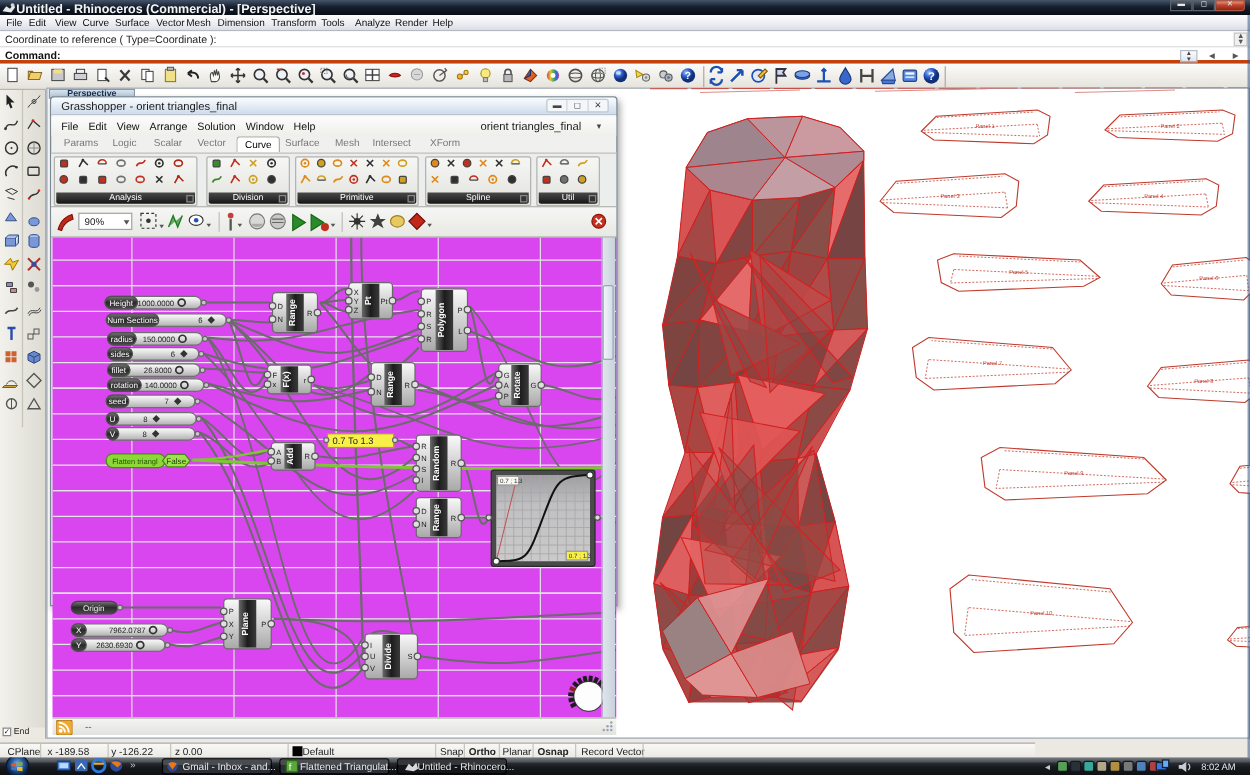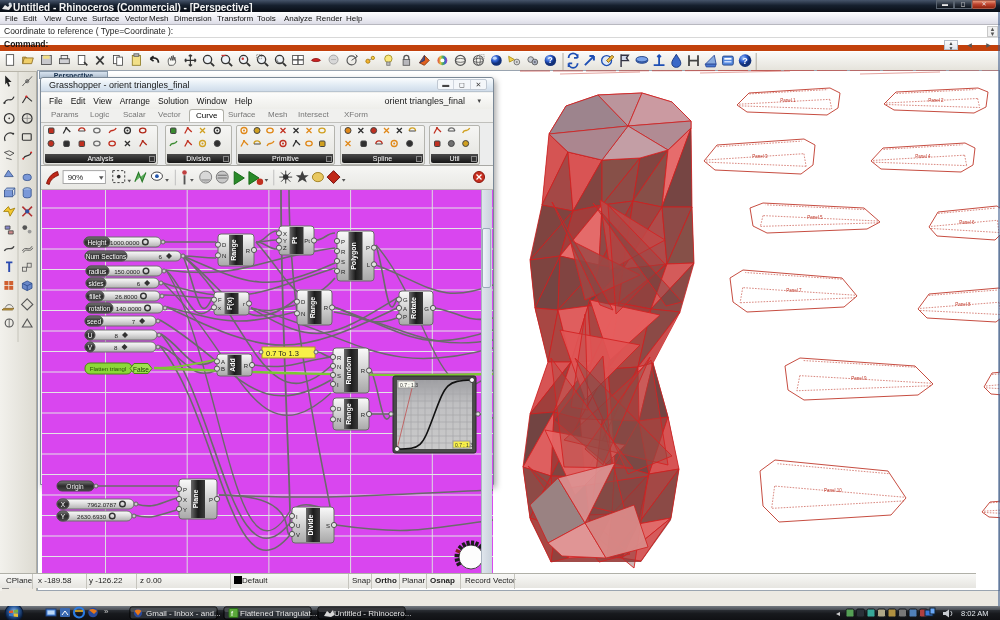--- a/index.html
+++ b/index.html
@@ -7,34 +7,34 @@
 #titlebar{left:0;top:0;width:1000px;height:12px;background:linear-gradient(#46546a,#16202e 45%,#080c14)}
 #titletxt{left:13px;top:1.5px;color:#f4f4f4;font-size:10px;font-weight:bold;letter-spacing:0px}
 #winbtns{right:2px;top:0;width:62px;height:10px;border-radius:0 0 4px 4px;display:flex}
 .wb{width:18px;height:9px;font-size:6px;color:#e8e8e8;text-align:center;line-height:7px;border:1px solid #5a6470;background:linear-gradient(#55606e,#28303c 50%,#10161e)}
 .wb.close{background:linear-gradient(#e8987a,#c04430 45%,#90240e);border-color:#a85a48;width:24px;border-radius:0 0 3px 0}
 
 #menubar{left:0;top:12px;width:1000px;height:13px;background:linear-gradient(#fdfdfe,#e8e8f0 70%,#dcdce6);border-bottom:1px solid #b8b8c0;font-size:8px;color:#111}
 #menubar span{position:absolute;top:2px}
 
 #cmd1{left:0;top:25px;width:1000px;height:13px;background:#fff;border-bottom:1px solid #d8d8d8;font-size:8.5px;color:#222;line-height:13px;padding-left:4px}
-#cmd2{left:0;top:38px;width:1000px;height:13px;background:#fff;border-bottom:6px solid #c2410c;font-size:8.5px;color:#111;line-height:12px;padding-left:4px}
+#cmd2{left:0;top:38px;width:1000px;height:13px;background:#fff;border-bottom:3px solid #c2410c;font-size:8.5px;color:#111;line-height:12px;padding-left:4px}
 #cmdscroll{right:2px;top:26px;width:11px;height:11px;background:#f0f0f0;border:1px solid #c8c8c8;font-size:6px;color:#555;text-align:center;line-height:5px}
 #cmdspin{right:42px;top:40px;width:14px;height:10px;background:linear-gradient(#fcfcfc,#dfe5ee);border:1px solid #b5bcc7;font-size:5px;color:#444;text-align:center;line-height:4.5px}
 #cmdnav{right:2px;top:39px;width:38px;height:12px;display:flex}
 .cn{flex:1;font-size:6px;color:#555;text-align:center;line-height:12px}
 
 #toolbar{left:0;top:51px;width:1000px;height:21px;background:linear-gradient(#fafaf8,#e4e2da);border-bottom:1px solid #b8b5aa;border-top:1px solid #fff}
 
 #lefttb{left:0;top:72px;width:37px;height:519px;background:linear-gradient(90deg,#f2f1ec,#dddbd2);border-right:1px solid #b0aea4}
 
 #viewport{left:37px;top:70px;width:963px;height:521px;background:#fff;border:1px solid #9aa4b0}
 #vplabel{left:39px;top:71px;width:69px;height:8px;background:linear-gradient(#d7e2ee,#b4c4d6);border:1px solid #8899aa;color:#16304e;font-size:7px;font-weight:bold;text-align:center;line-height:7px}
 
-#statusbar{left:0;top:573px;width:976px;height:15px;background:linear-gradient(#f8f8f6,#e6e5e0);border-top:1px solid #b0b0a8;font-size:8px;color:#222}
+#statusbar{left:0;top:594px;width:828px;height:15px;background:linear-gradient(#f8f8f6,#e6e5e0);border-top:1px solid #b0b0a8;font-size:8px;color:#222}
 #statusbar .sb{position:absolute;top:2px}
 .sbsep{position:absolute;top:0;width:1px;height:15px;background:#c6c5be}
 
 #taskbar{left:0;top:606px;width:1000px;height:14px;background:linear-gradient(#6a6f75,#2e3238 25%,#17191d 55%,#101114);overflow:hidden}
 
 #gh{left:40px;top:77px;width:454px;height:408px;background:#f0f0ee;border:1px solid #7a8896;border-radius:3px 3px 0 0;box-shadow:2px 3px 6px rgba(0,0,0,0.35)}
 #ghtitle{left:0;top:0;width:452px;height:14px;background:linear-gradient(#fbfdfe,#dfe9f3 60%,#d0dcea);border-bottom:1px solid #b8c4d0;font-size:9px;color:#1a1a1a;line-height:14px;padding-left:8px;border-radius:3px 3px 0 0}
 #ghbtns{right:6px;top:1px;width:50px;height:11px;display:flex;border:1px solid #c0c8d2;background:#f4f7fa;border-radius:2px}
 .ghb{flex:1;font-size:7px;color:#444;text-align:center;line-height:10px;border-right:1px solid #d0d6de}
 #ghmenu{left:0;top:15px;width:452px;height:16px;background:linear-gradient(#fcfcfb,#eeeeea);font-size:8.5px;color:#111;display:flex;align-items:center}

